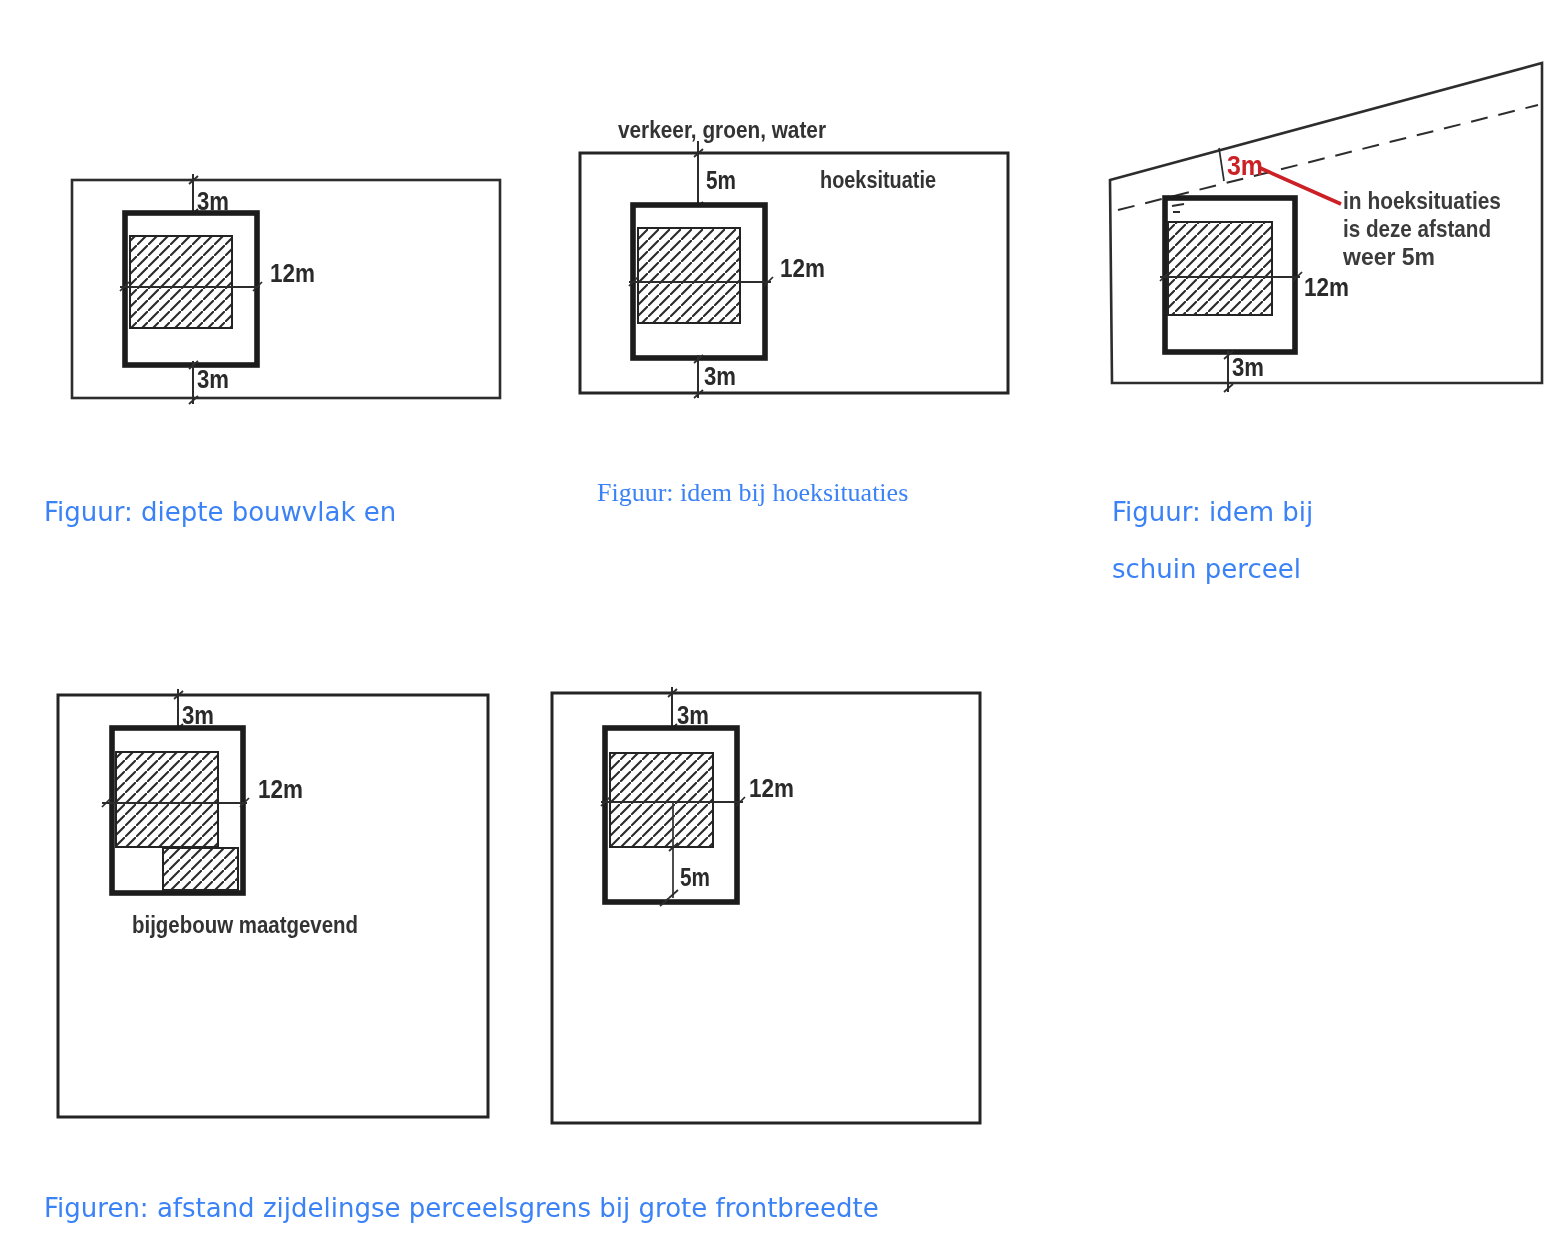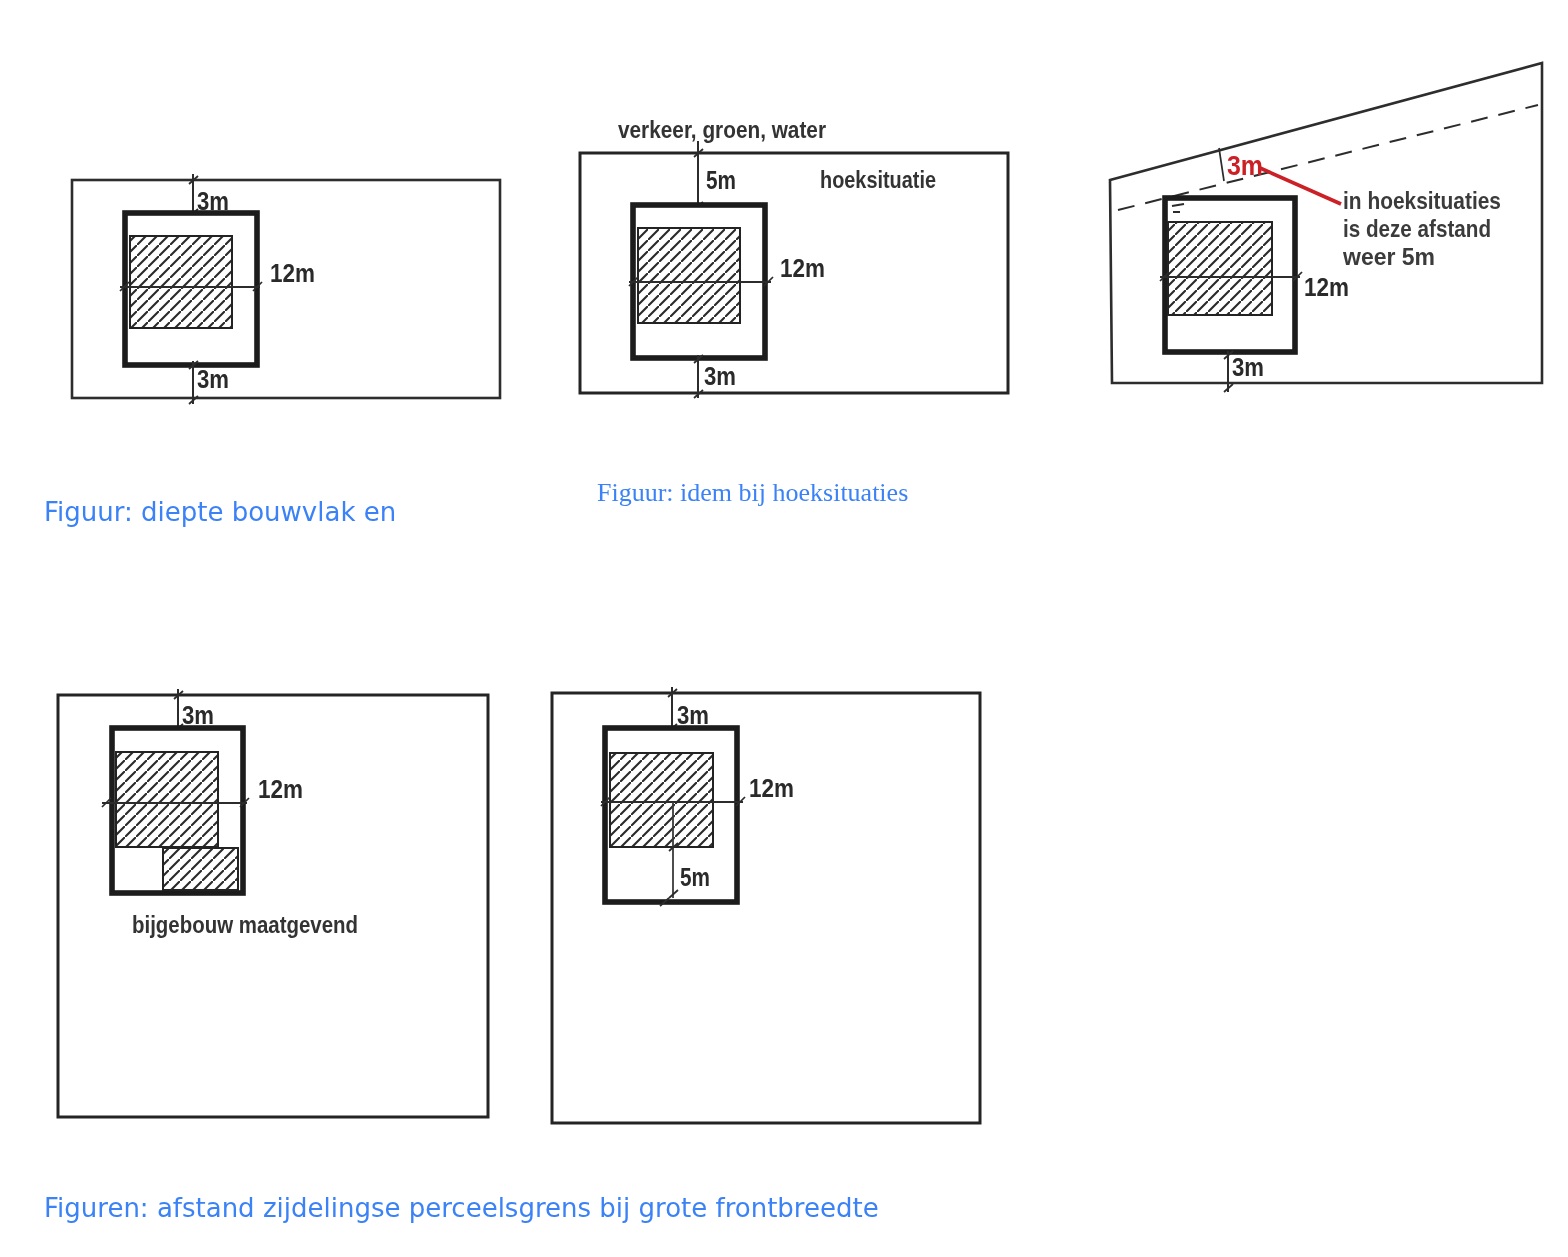--- a/index.html
+++ b/index.html
@@ -140,20 +140,24 @@
       <text class="lbl" x="134" y="328" textLength="32" lengthAdjust="spacingAndGlyphs">3m</text>
     </svg>
   </div>
 
   <div class="caption" style="left:44px;top:484px;">
     <div>Figuur: diepte bouwvlak en</div>
   </div>
   <div class="caption" style="left:597px;top:464px;font-family:Liberation Serif, serif;">
     <div>Figuur: idem bij hoeksituaties</div>
   </div>
+  <div class="caption" style="left:1112px;top:484px;">
+    <div>Figuur: idem bij</div>
+    <div>schuin perceel</div>
+  </div>
 
   <div class="fig" style="left:48px;top:683px;">
     <svg width="452" height="460" viewBox="0 0 452 460">
       <defs>
         <pattern id="hatch4" patternUnits="userSpaceOnUse" width="11" height="11">
           <line x1="-3" y1="14" x2="14" y2="-3" stroke="#2a2a2a" stroke-width="2.1"></line>
         </pattern>
       </defs>
       <rect class="parcel-heavy" x="10" y="12" width="430" height="422"></rect>
       <g>

